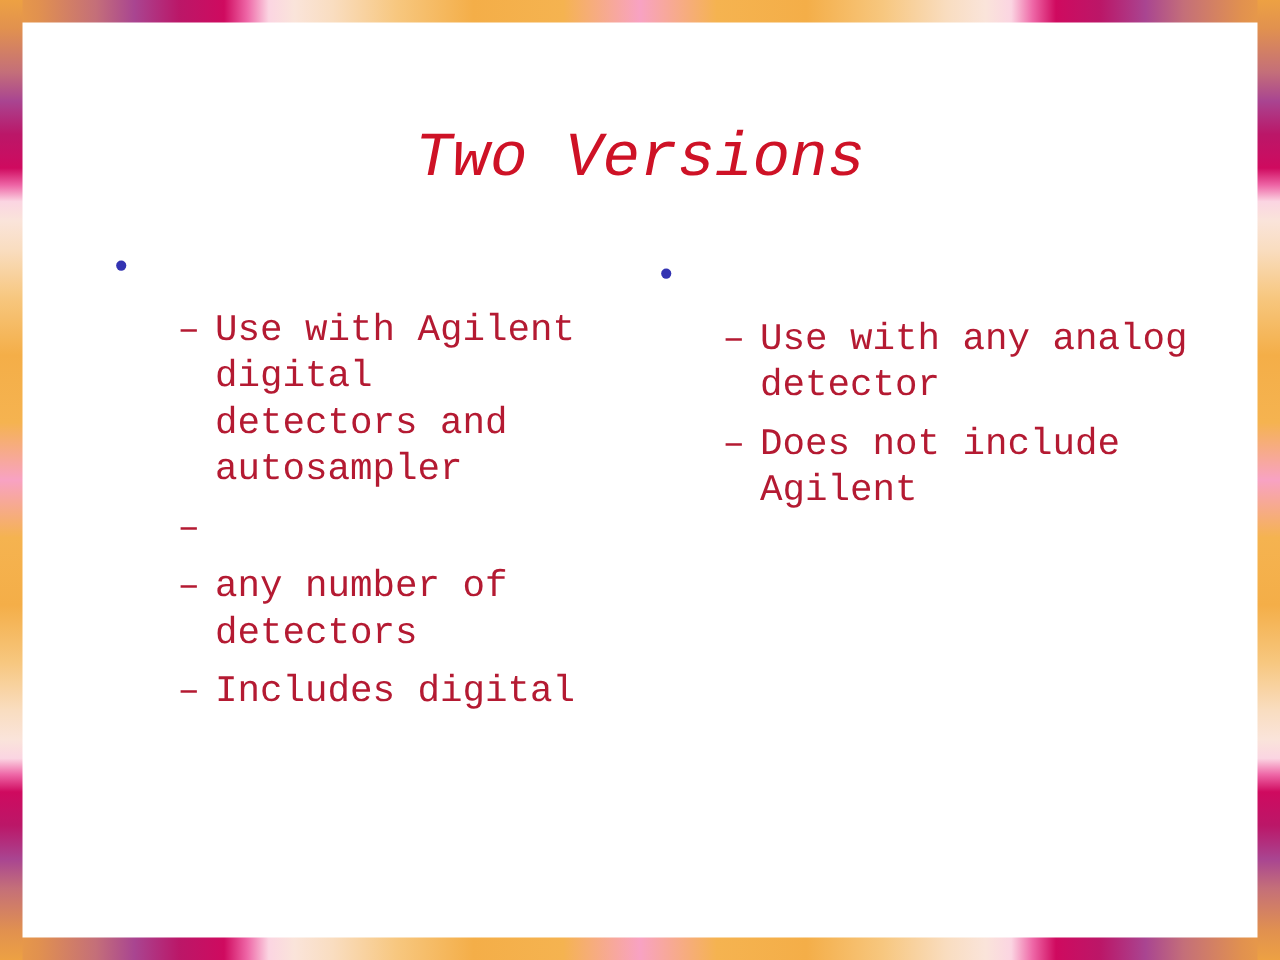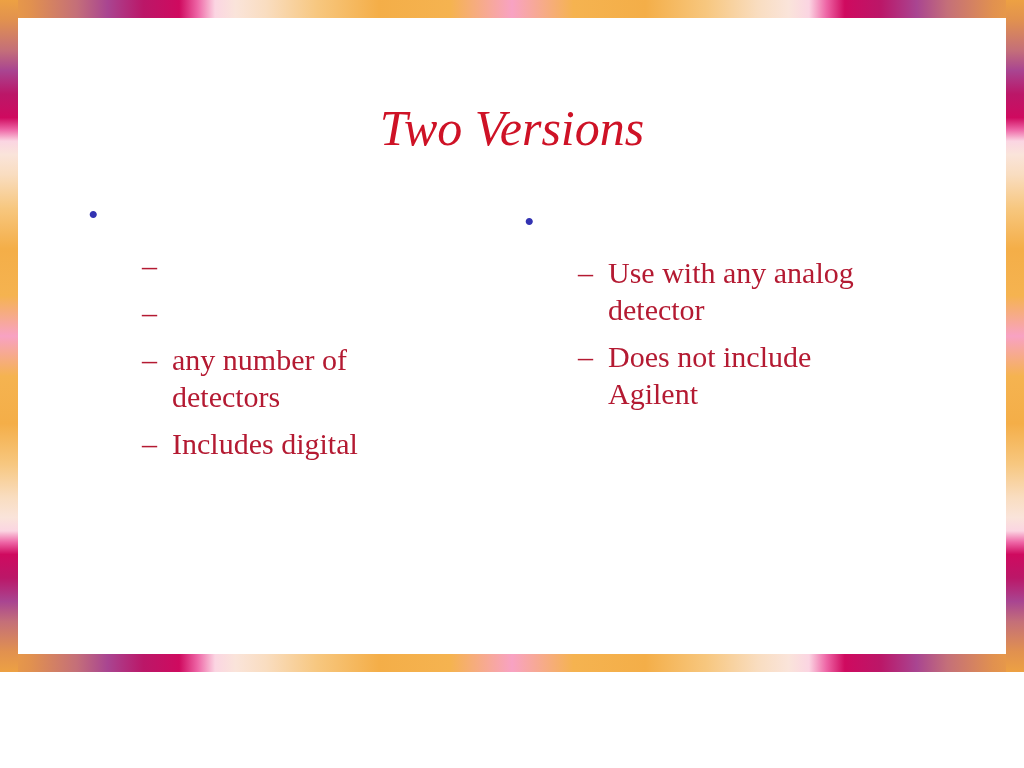--- a/index.html
+++ b/index.html
@@ -3,24 +3,24 @@
 <meta charset="utf-8">
 <style>
   html, body {
     margin: 0;
     padding: 0;
     background: #ffffff;
   }
   .slide {
     position: relative;
     width: 1024px;
-    height: 672px;
+    height: 768px;
     background: var(--bg-color, #ffffff);
     overflow: hidden;
-    font-family: Liberation Serif, serif;
+    font-family: Liberation Mono, monospace;
   }
   
   .edge { position: absolute; z-index: 1; }
   .edge-h {
     left: 0; right: 0; height: 18px;
     background: linear-gradient(to right,
       #eda143 0%, #e1914f 3%, #c46f79 7.5%, #a94591 10.5%,
       #bb1768 14%, #cf0a5f 17.5%, #ee66a6 19.3%, #fbd5e2 21%,
       #fae4da 23%, #f9ddc0 26%, #f7c77f 31%, #f4ae48 37%,
       #f5b350 44%, #f8a2c3 50%, #f5b350 56%, #f4ae48 63%,
@@ -112,20 +112,23 @@
 
   <div class="slide-title">Two Versions</div>
 
   <div class="col col-left">
     <div class="heading-row">
       <span class="bullet">•</span>
     </div>
     <div class="sub-list">
       <div class="sub-item">
         <span class="dash">–</span>
+        <span class="item-text">Use with Agilent digital
+detectors and
+autosampler</span>
       </div>
       <div class="sub-item">
         <span class="dash">–</span>
       </div>
       <div class="sub-item">
         <span class="dash">–</span>
         <span class="item-text"> any number of
 detectors</span>
       </div>
       <div class="sub-item">

